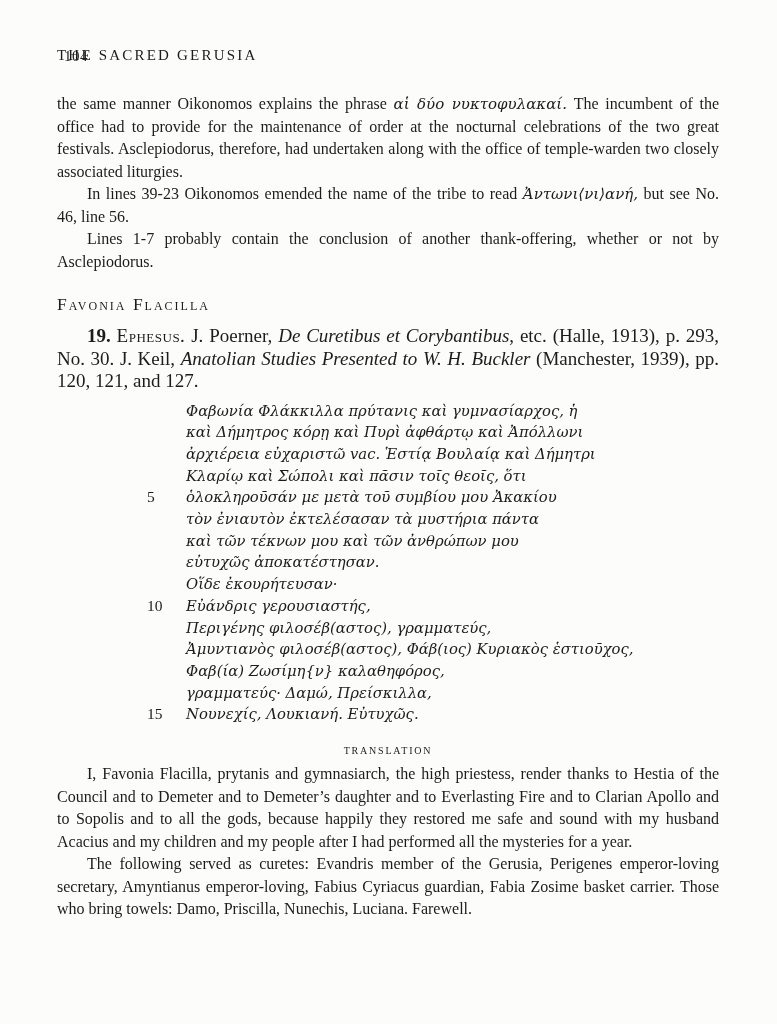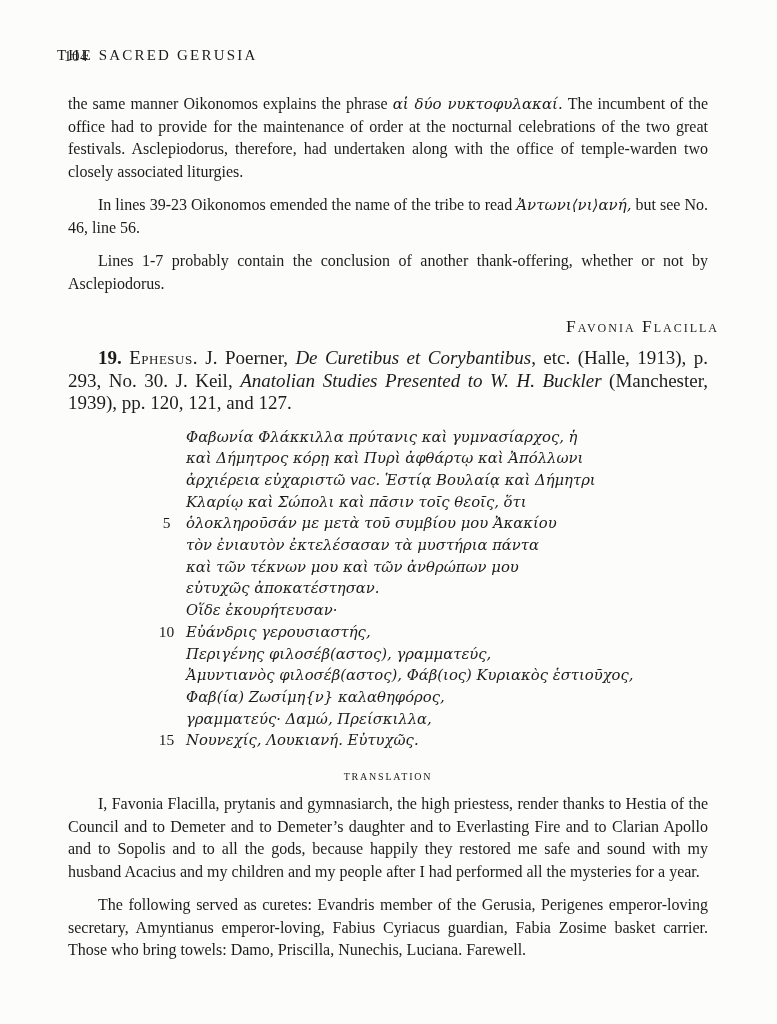--- a/index.html
+++ b/index.html
@@ -7,31 +7,31 @@
     width:777px;height:1024px;box-sizing:border-box;
     margin:0 auto;padding:47px 58px 0 57px;
     background:#fcfcfa;color:#1c1c1c;
     font-family:"Liberation Serif", serif;
     position:relative;overflow:hidden;
   }
   .running-head{position:relative;height:20px;font-size:15px;}
   .page-num{position:absolute;left:7px;top:1px;letter-spacing:.5px;}
   .running-title{display:block;letter-spacing:2.2px;}
   .intro{margin-top:26px;}
-  .para{font-size:16px;line-height:22.5px;text-align:justify;margin:11px;}
+  .para{font-size:16px;line-height:22.5px;text-align:justify;margin:0;}
   .para.indent{text-indent:30px;}
   .i{font-style:italic;}
   .b{font-weight:700;}
   .sc{font-variant:small-caps;letter-spacing:.5px;}
   .greek-inline{font-family:"DejaVu Serif", serif;font-style:italic;font-size:15px;}
-  .entry-heading{margin:21px 0 0;text-align:right;font-weight:400;font-size:17.5px;
+  .entry-heading{margin:21px 0 0;text-align:left;font-weight:400;font-size:17.5px;
     font-variant:small-caps;letter-spacing:2px;}
   .citation{margin-top:10px;font-size:19px;line-height:22.5px;}
   .greek-block{margin:7px 0 0 90px;font-family:"DejaVu Serif", serif;font-style:italic;
-    font-size:14.8px;line-height:21.7px;text-align:center;}
+    font-size:14.8px;line-height:21.7px;}
   .greek-line{display:flex;}
   .line-num{width:39px;flex:0 0 39px;font-style:normal;
     font-family:"Liberation Serif", serif;font-size:15.5px;}
   .greek-text{white-space:nowrap;}
   .translation-heading{margin:20px 0 0;text-align:center;font-weight:400;
     font-size:10px;letter-spacing:1.8px;}
   .translation{margin-top:7px;}
 </style>
 </head>
 <body>

